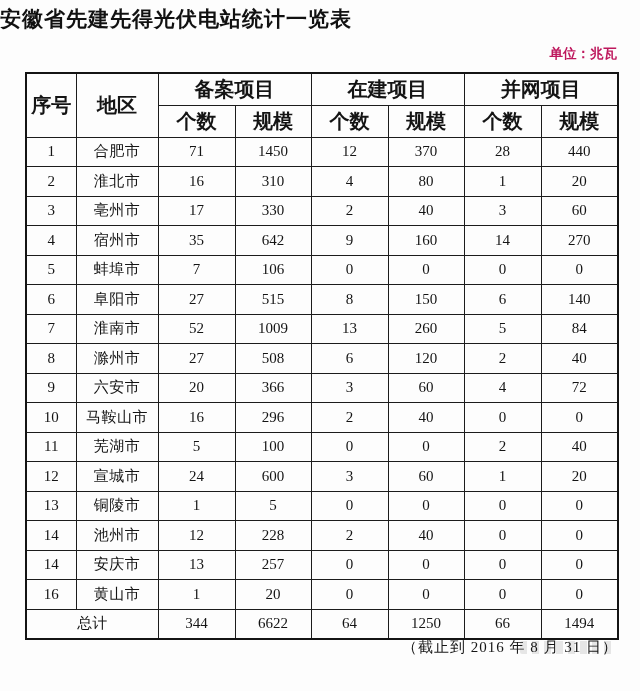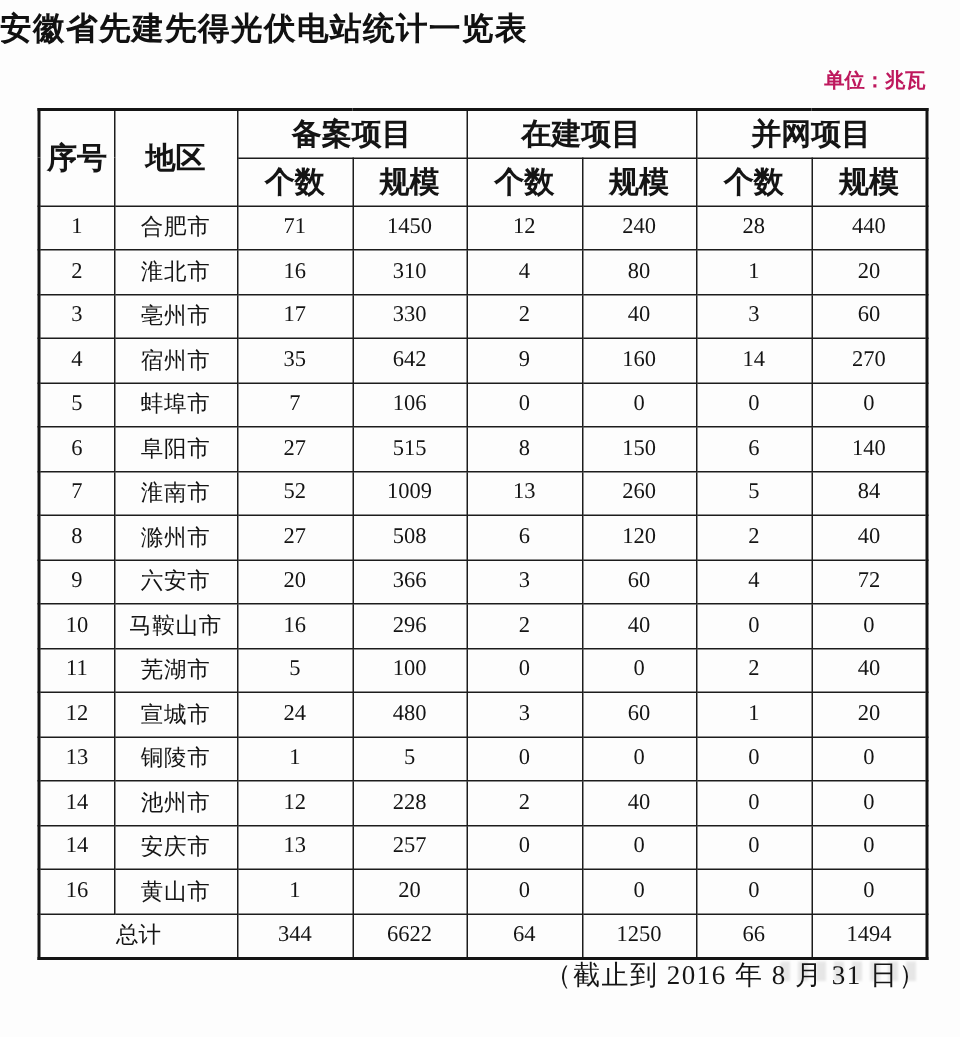--- a/index.html
+++ b/index.html
@@ -58,21 +58,21 @@
   }
   thead th.index-h { font-weight: 700; }
   tbody tr { height: 29.5px; }
   tbody td { font-size: 15px; color: #141414; }
   tbody td.region-cell { letter-spacing: 0.5px; }
   tr.total-row td { font-size: 15px; }
   .footnote {
     position: absolute;
     top: 638px;
     right: 22px;
-    font-size: 18px;
+    font-size: 15px;
     letter-spacing: 1px;
     color: #161616;
   }
   .watermark-artifact {
     position: absolute;
     top: 641px;
     right: 26px;
     width: 94px;
     height: 13px;
     background:
@@ -119,21 +119,21 @@
         <th>规模</th>
       </tr>
     </thead>
     <tbody>
       <tr>
           <td class="index-cell">1</td>
           <td class="region-cell">合肥市</td>
           <td>71</td>
           <td>1450</td>
           <td>12</td>
-          <td>240</td>
+          <td>370</td>
           <td>28</td>
           <td>440</td>
         </tr>
         <tr>
           <td class="index-cell">2</td>
           <td class="region-cell">淮北市</td>
           <td>16</td>
           <td>310</td>
           <td>4</td>
           <td>80</td>
@@ -227,21 +227,21 @@
           <td>100</td>
           <td>0</td>
           <td>0</td>
           <td>2</td>
           <td>40</td>
         </tr>
         <tr>
           <td class="index-cell">12</td>
           <td class="region-cell">宣城市</td>
           <td>24</td>
-          <td>480</td>
+          <td>600</td>
           <td>3</td>
           <td>60</td>
           <td>1</td>
           <td>20</td>
         </tr>
         <tr>
           <td class="index-cell">13</td>
           <td class="region-cell">铜陵市</td>
           <td>1</td>
           <td>5</td>

